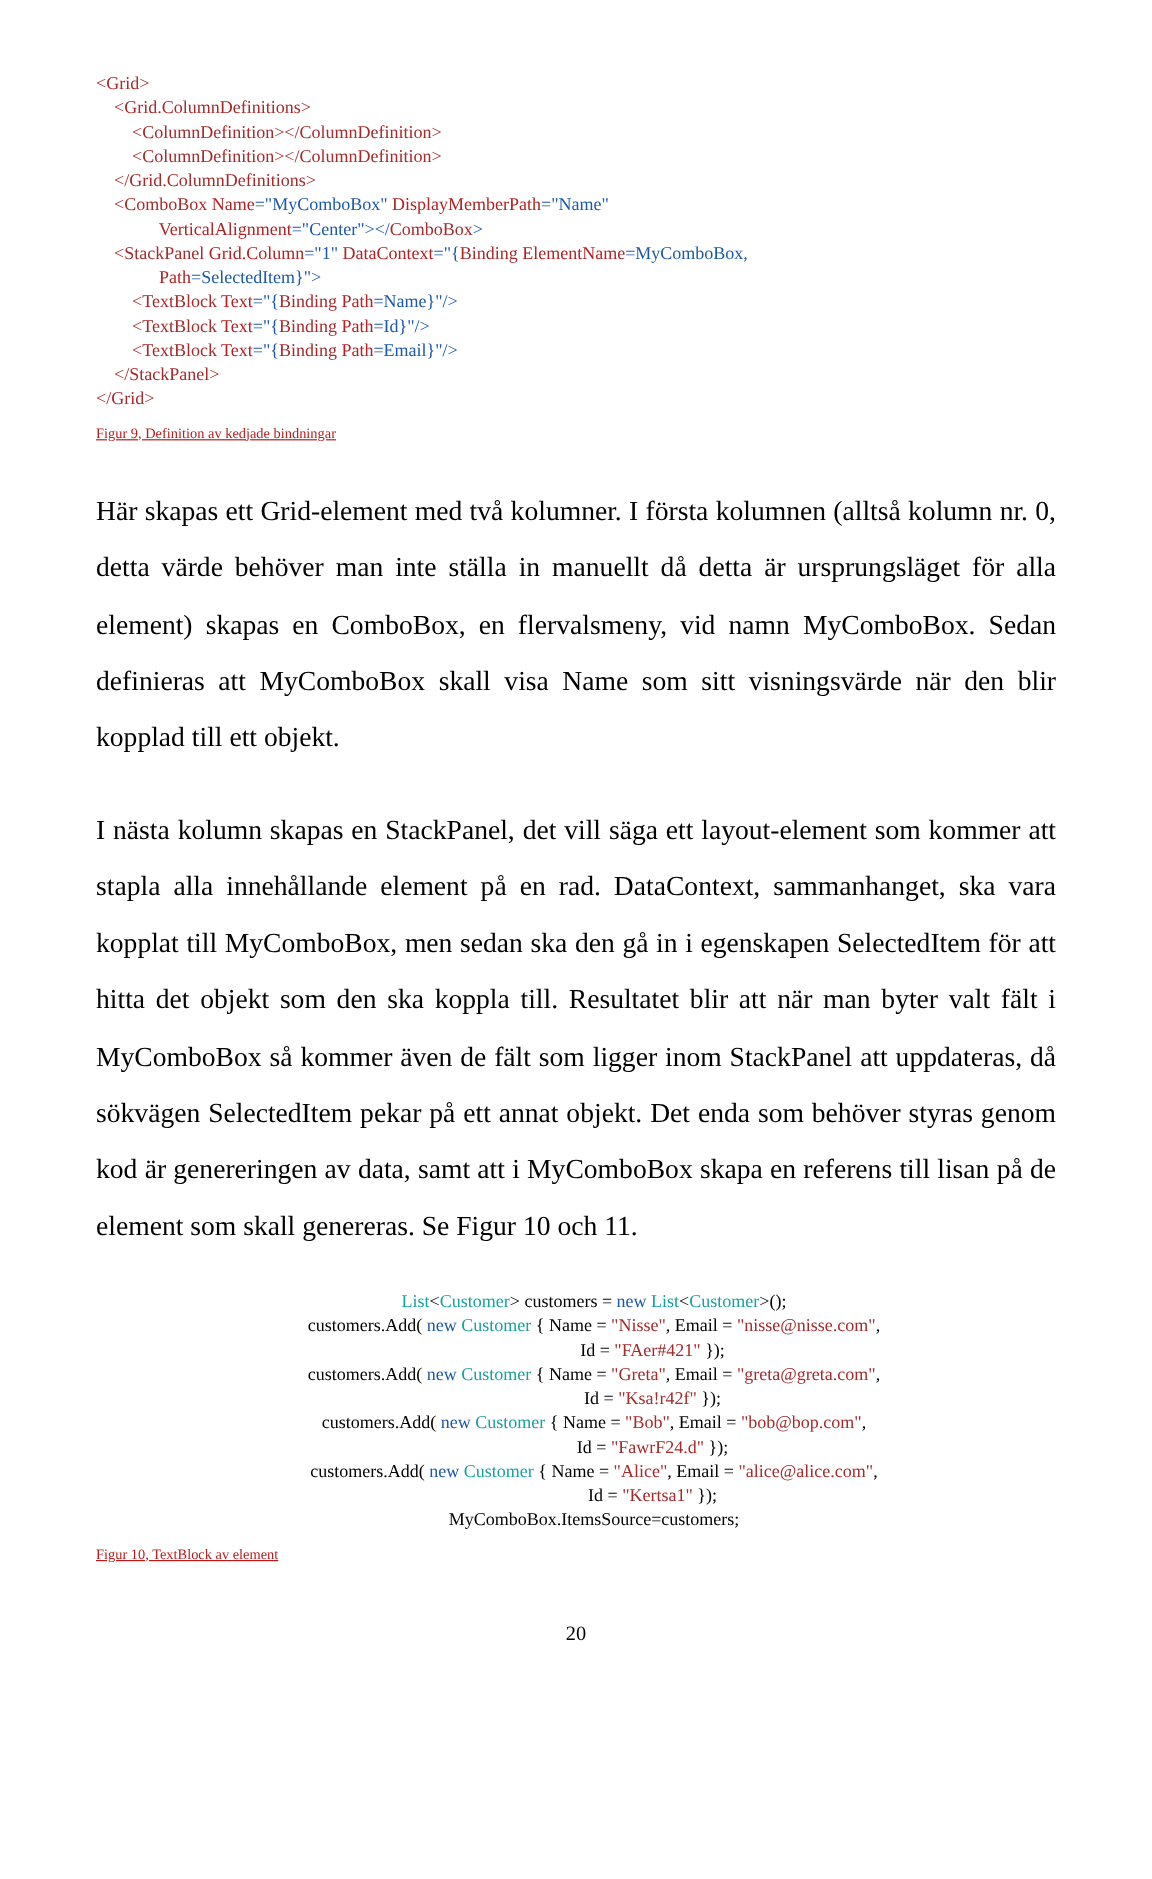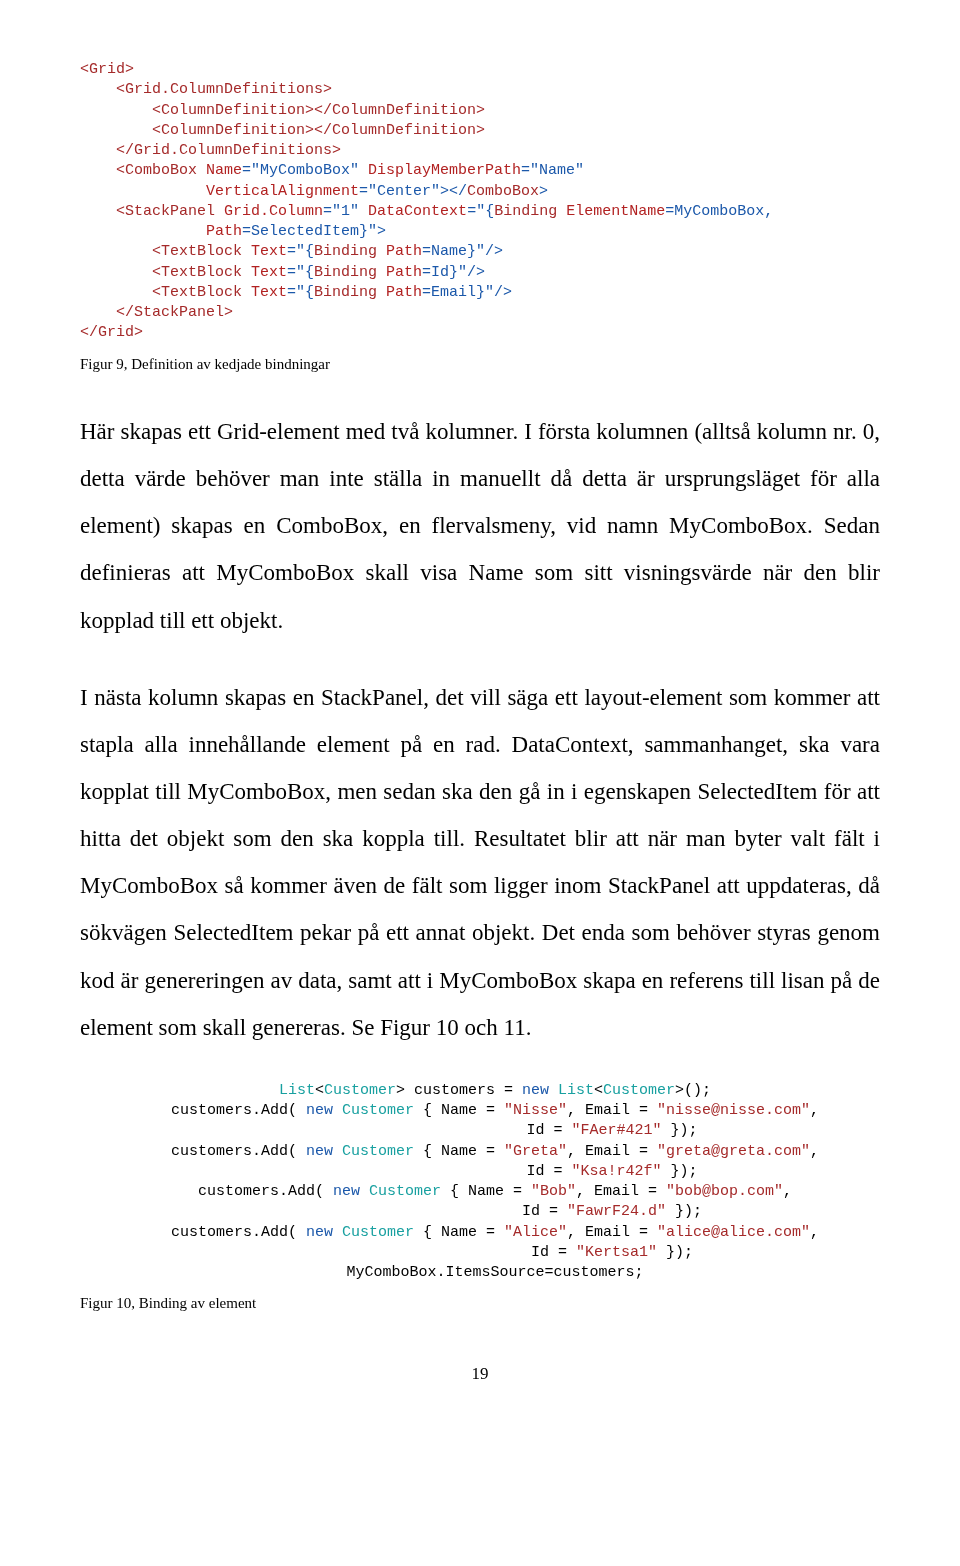--- a/index.html
+++ b/index.html
@@ -7,36 +7,37 @@
     padding: 60px 80px;
     font-family: "Times New Roman", Times, serif;
     font-size: 18px;
     line-height: 1.9;
     color: #000;
     background: #fff;
     width: 960px;
     box-sizing: border-box;
   }
   .code-block {
-    font-family: Liberation Mono, monospace;
+    font-family: Liberation Serif, serif;
     font-size: 15px;
     line-height: 1.35;
     white-space: pre;
     margin-bottom: 6px;
   }
   .c-blue { color: #1b58aa; }
   .c-red  { color: #b22222; }
   .c-brown{ color: #a52a2a; }
   .c-teal { color: #18a0a0; }
   .caption {
     font-family: "Times New Roman", Times, serif;
-    font-size: 15px;
-    color: #000000;
+    font-size: 12px;
+    color: #b91c1c;
     margin-top: 2px;
     margin-bottom: 30px;
+    text-decoration: underline;
   }
   .para {
     text-align: justify;
     margin-bottom: 30px;
     font-size: 23px;
     line-height: 2.05;
   }
   .page-num {
     text-align: center;
     font-size: 17px;
@@ -71,15 +72,15 @@
 <span><span>customers.Add( </span><span class="c-blue">new</span><span> </span><span class="c-teal">Customer</span><span> { Name = </span><span class="c-brown">"Nisse"</span><span>, Email = </span><span class="c-brown">"nisse@nisse.com"</span><span>,</span></span>
 <span><span>                          Id = </span><span class="c-brown">"FAer#421"</span><span> });</span></span>
 <span><span>customers.Add( </span><span class="c-blue">new</span><span> </span><span class="c-teal">Customer</span><span> { Name = </span><span class="c-brown">"Greta"</span><span>, Email = </span><span class="c-brown">"greta@greta.com"</span><span>,</span></span>
 <span><span>                          Id = </span><span class="c-brown">"Ksa!r42f"</span><span> });</span></span>
 <span><span>customers.Add( </span><span class="c-blue">new</span><span> </span><span class="c-teal">Customer</span><span> { Name = </span><span class="c-brown">"Bob"</span><span>, Email = </span><span class="c-brown">"bob@bop.com"</span><span>,</span></span>
 <span><span>                          Id = </span><span class="c-brown">"FawrF24.d"</span><span> });</span></span>
 <span><span>customers.Add( </span><span class="c-blue">new</span><span> </span><span class="c-teal">Customer</span><span> { Name = </span><span class="c-brown">"Alice"</span><span>, Email = </span><span class="c-brown">"alice@alice.com"</span><span>,</span></span>
 <span><span>                          Id = </span><span class="c-brown">"Kertsa1"</span><span> });</span></span>
 <span>MyComboBox.ItemsSource=customers;</span></div>
 
-<div class="caption">Figur 10, Binding av element</div>
+<div class="caption">Figur 10, TextBlock av element</div>
 
-<div class="page-num">19</div>
+<div class="page-num">20</div>
 
 </body></html>

